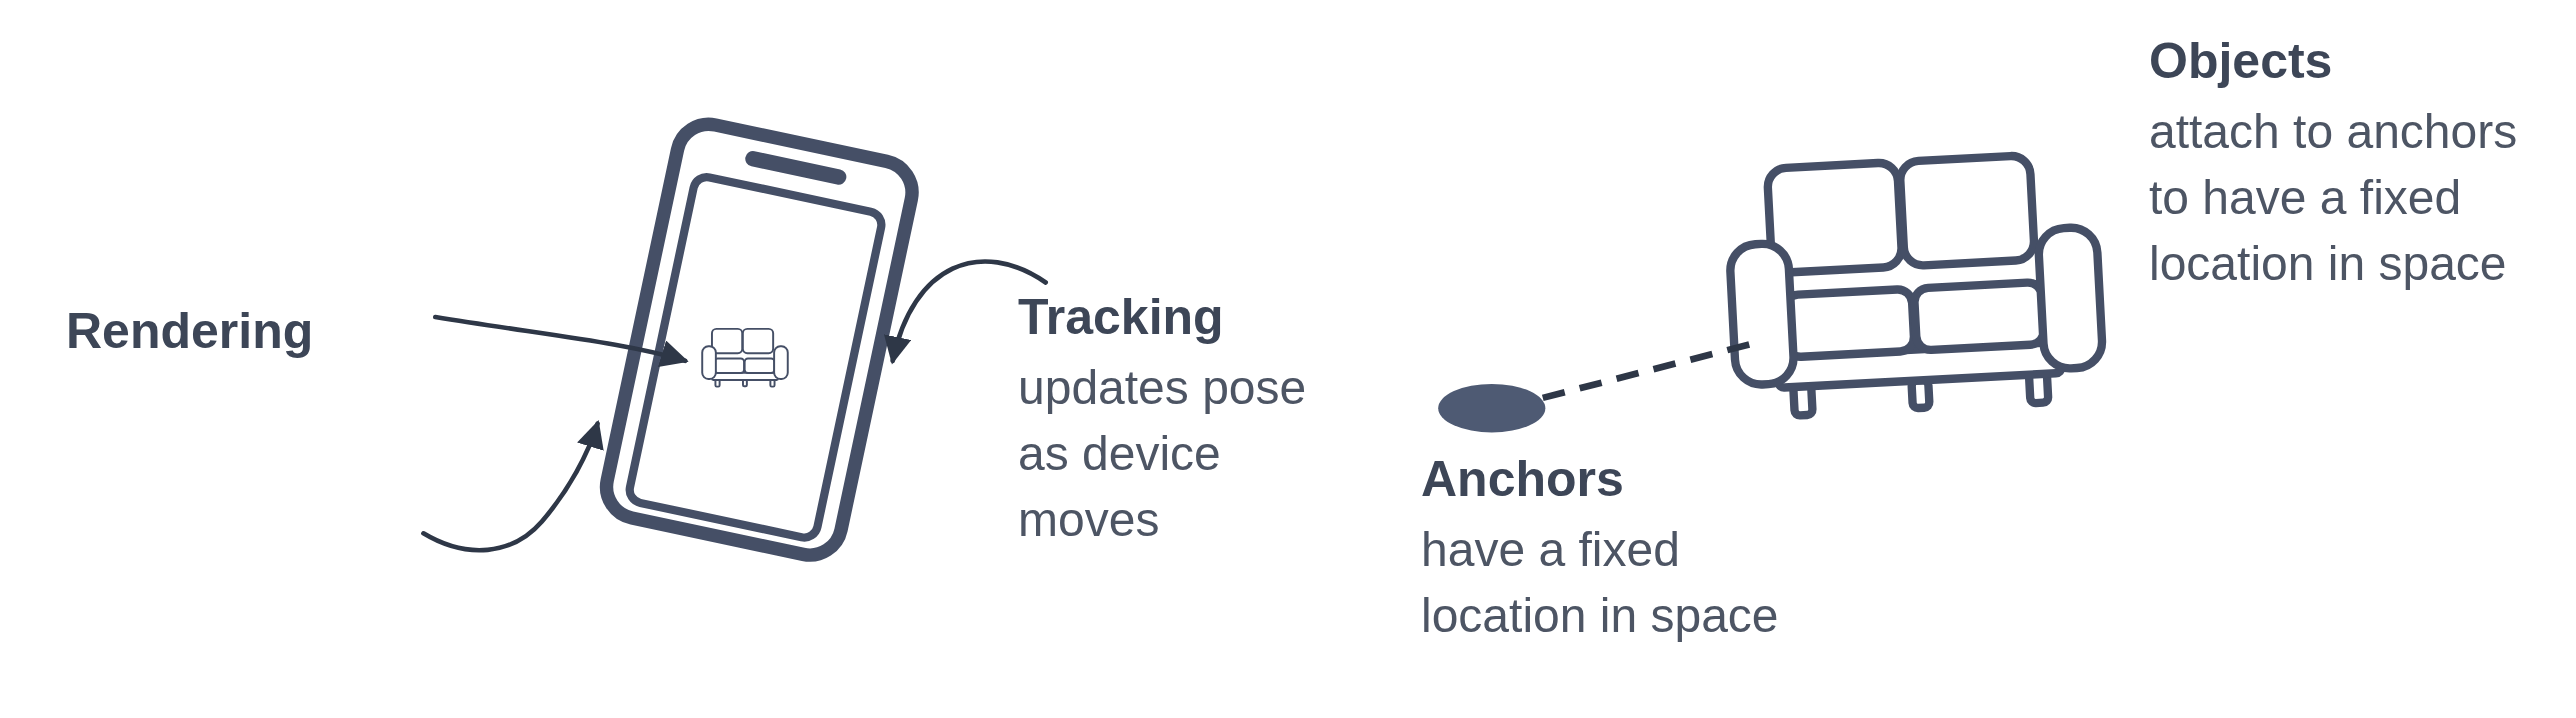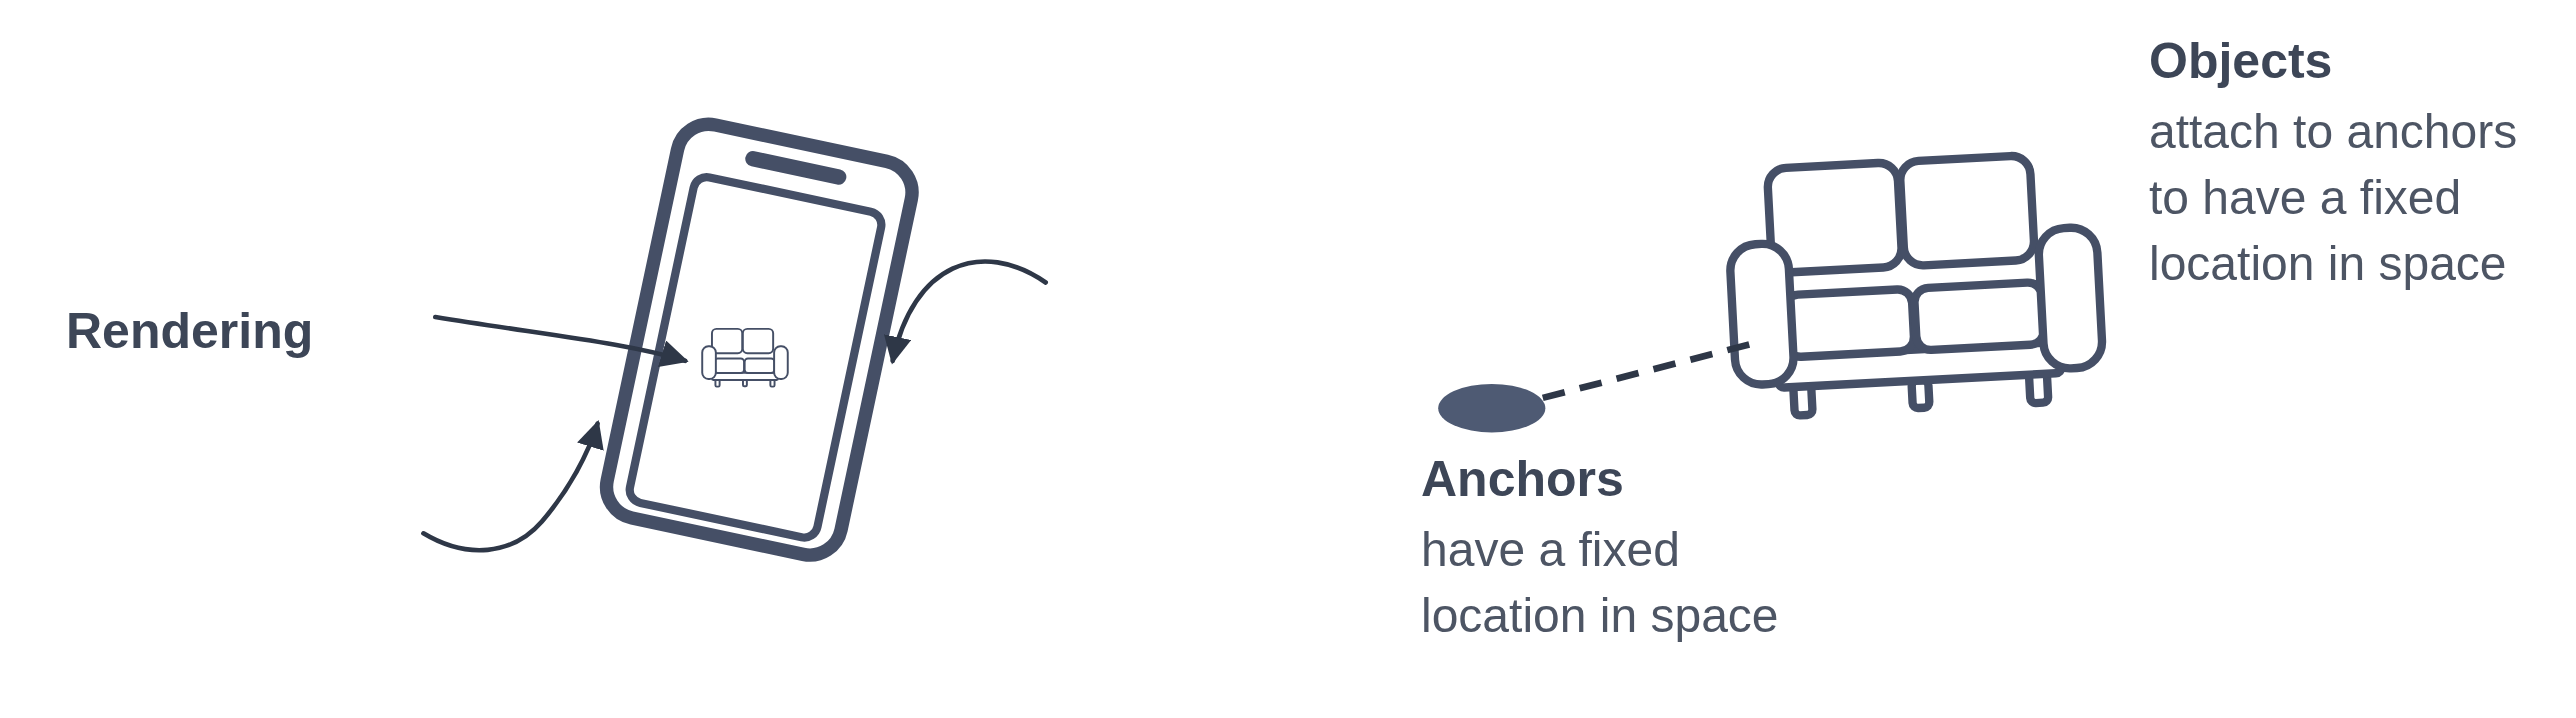--- a/index.html
+++ b/index.html
@@ -87,20 +87,24 @@
     <path class="arrow" d="M 845,615 C 1060,650 1215,665 1330,700" marker-end="url(#ah)"></path>
     <path class="arrow" d="M 822,1035 C 905,1085 995,1078 1052,1012 C 1105,950 1142,880 1160,822" marker-end="url(#ah)"></path>
     <path class="arrow" d="M 2030,548 C 1905,462 1772,512 1733,700" marker-end="url(#ah)"></path>
   </svg>
 
   <div class="label" style="left:66px; top:265px; width:422px;margin-top:36px;">
     <div class="title">Rendering</div>
   </div>
 
   <div class="label" style="left:1018px; top:287px; width:443px;">
+    <div class="title">Tracking</div>
+    <div class="desc">updates pose
+as device
+moves</div>
   </div>
 
   <div class="label" style="left:1421px; top:449px; width:577px;">
     <div class="title">Anchors</div>
     <div class="desc">have a fixed
 location in space</div>
   </div>
 
   <div class="label" style="left:2149px; top:31px; width:659px;">
     <div class="title">Objects</div>

